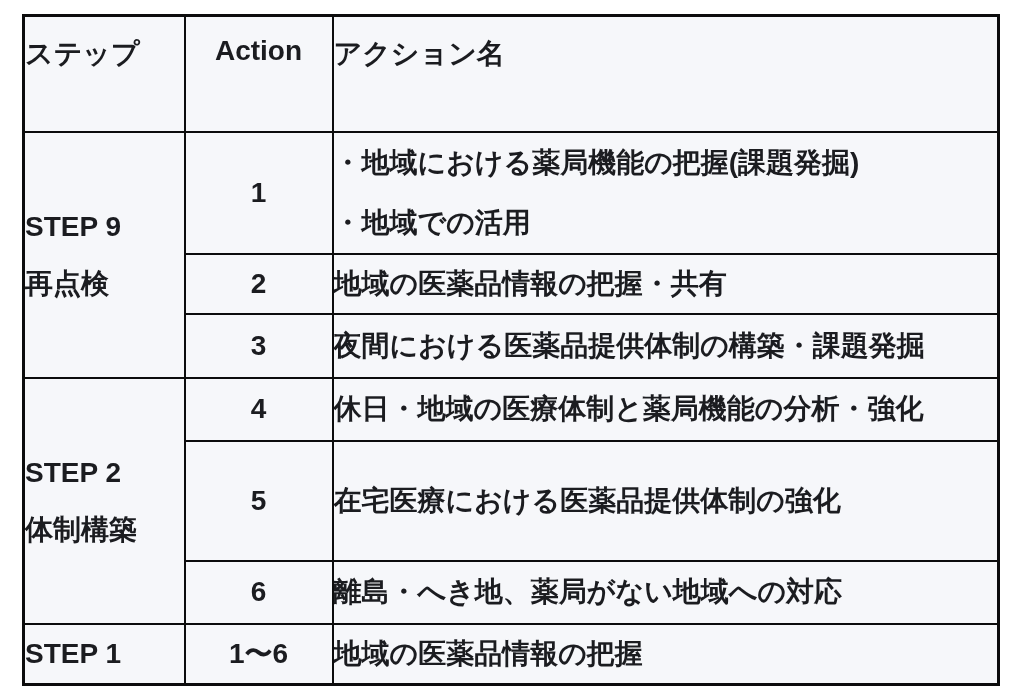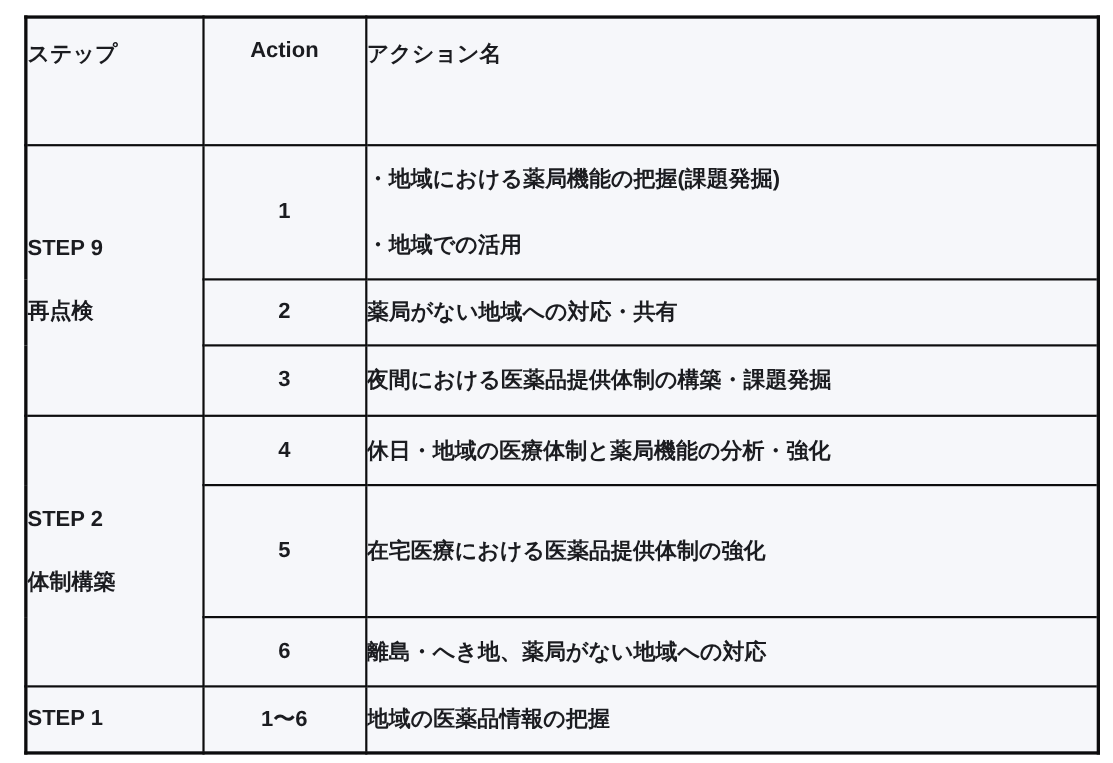--- a/index.html
+++ b/index.html
@@ -19,21 +19,21 @@
   table.steps {
     border-collapse: collapse;
     table-layout: fixed;
     width: 975px;
     background: #f6f7fa;
     border: 3px solid #0c0c0d;
   }
   table.steps td, table.steps th {
     border: 2px solid #0c0c0d;
     color: #1b1c20;
-    font-size: 20px;
+    font-size: 28px;
     font-weight: bold;
     padding: 0;
     vertical-align: middle;
     white-space: nowrap;
     overflow: hidden;
   }
   
   .col-step   { text-align: left;   padding-left: 21px; }
   .col-action { text-align: center; }
   .col-name   { text-align: left;   padding-left: 20px; }
@@ -78,21 +78,21 @@
         <div class="line">再点検</div>
       </td>
       <td class="col-action">1</td>
       <td class="col-name multiline">
         <div class="line">・地域における薬局機能の把握(課題発掘)</div>
         <div class="line">・地域での活用</div>
       </td>
     </tr>
     <tr style="height:60px">
       <td class="col-action">2</td>
-      <td class="col-name">薬局がない地域への対応・共有</td>
+      <td class="col-name">地域の医薬品情報の把握・共有</td>
     </tr>
     <tr style="height:64px">
       <td class="col-action">3</td>
       <td class="col-name">夜間における医薬品提供体制の構築・課題発掘</td>
     </tr>
 
     <tr style="height:63px">
       <td class="col-step step-cell" rowspan="3">
         <div class="line">STEP 2</div>
         <div class="line">体制構築</div>

